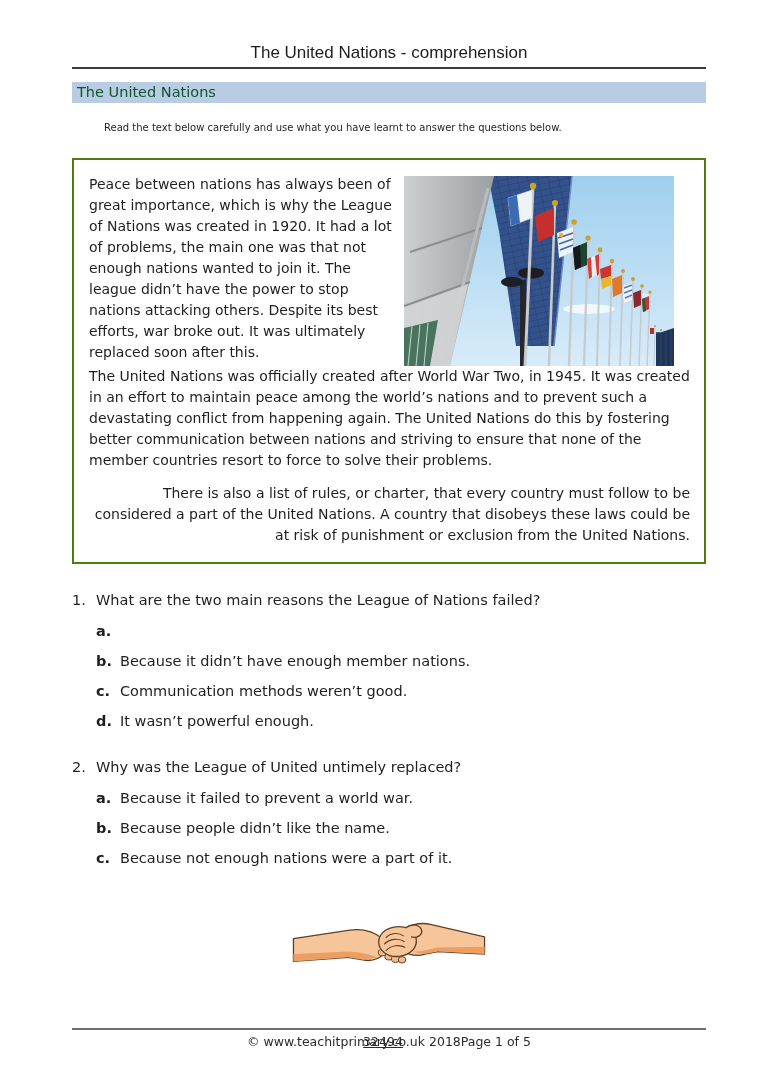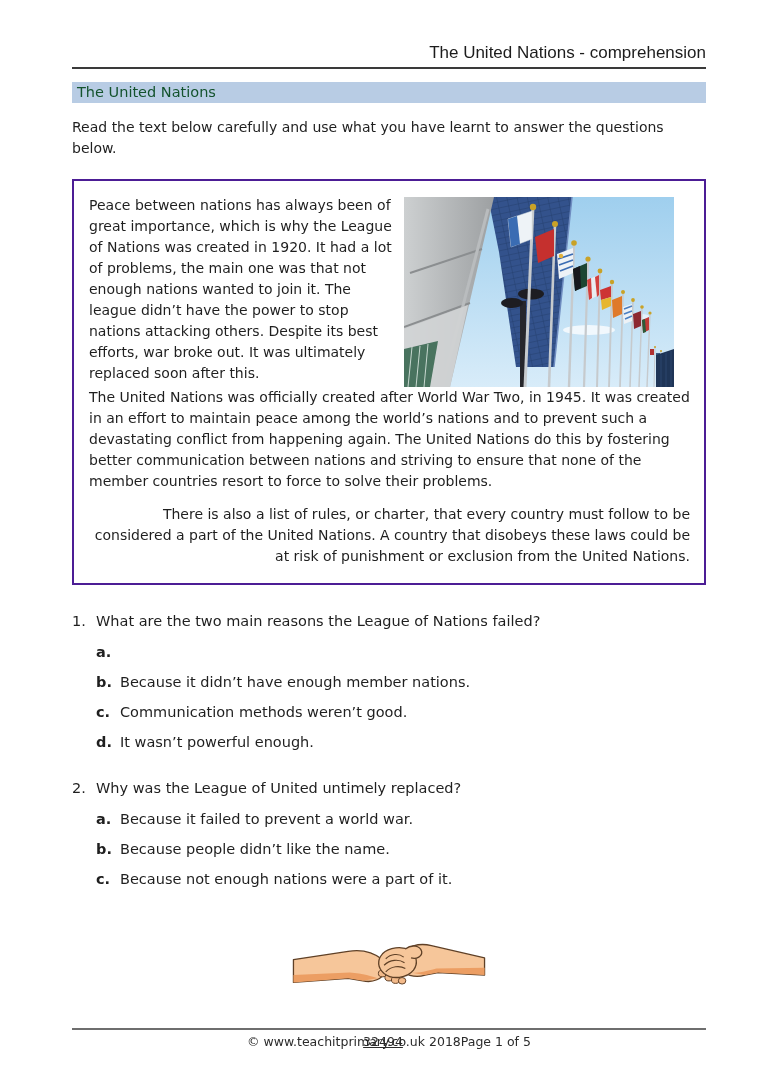--- a/index.html
+++ b/index.html
@@ -11,45 +11,45 @@
     background:#ffffff;
     font-family:"DejaVu Sans", sans-serif;
     color:#1f1f1f;
     overflow:hidden;
   }
   .content { padding:0 62px 0 72px; }
 
   
   .header-title {
     padding-top:42px;
-    text-align:right;
+    text-align:center;
     font-family:"Liberation Sans", sans-serif;
     font-size:17px;
     color:#1c1c1c;
     line-height:22px;
   }
   .header-rule { margin-top:3px; border-top:2px solid #3a3a3a; }
 
   
   .banner {
     margin-top:13px;
     background:#b8cce4;
     height:21px;
     line-height:21px;
     padding-left:5px;
     font-size:14.5px;
     color:#14532d;
   }
 
-  .instruction { margin-top:14px; font-size:14px; line-height:21px; }
+  .instruction { margin-top:14px; font-size:10px; line-height:21px;margin-left:32px; }
 
   
   .reading-box {
     margin-top:20px;
-    border:2px solid #4c1d95;
+    border:2px solid #4d7c0f;
     padding:14px 14px 16px 15px;
     background:#ffffff;
   }
   .reading-box p { font-size:14px; line-height:21px; }
   .box-row { display:flex; justify-content:space-between; align-items:flex-start; }
   .box-row .col-text { width:306px; }
   .flags-photo { display:block; margin-top:2px; margin-right:16px; }
   .para2 { }
   .para3 { margin-top:12px;text-align:right; }
 

